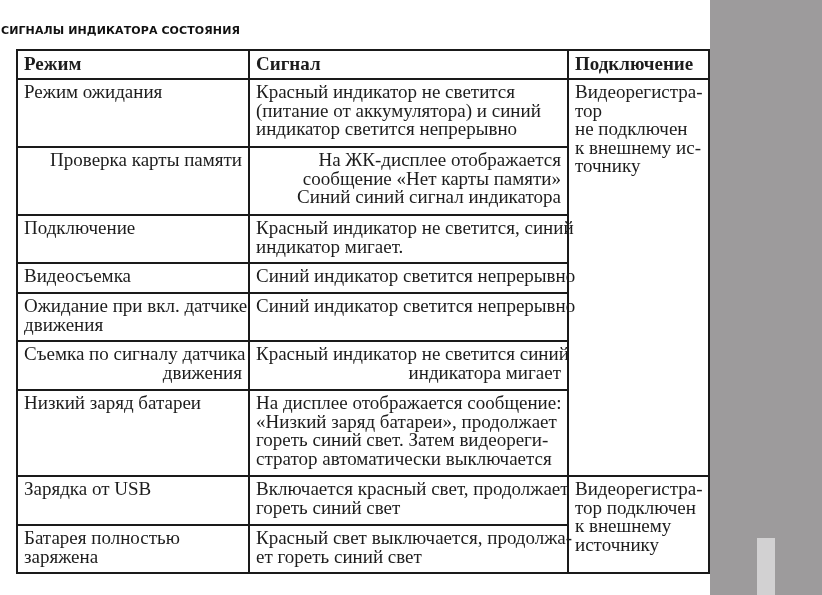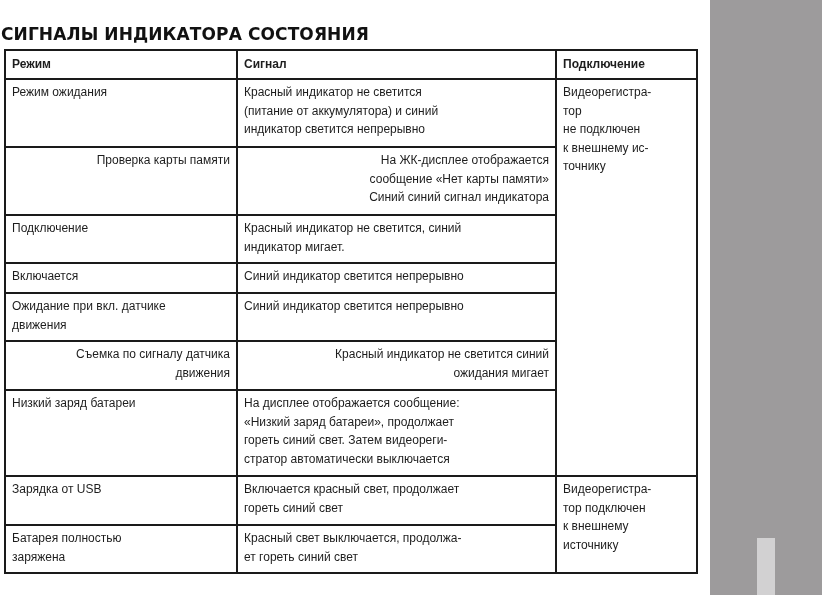--- a/index.html
+++ b/index.html
@@ -21,34 +21,35 @@
       width: 710px;
       height: 595px;
       background: #ffffff;
     }
     .heading {
       position: absolute;
       left: 1px;
       top: 24px;
       font-family: "DejaVu Sans", sans-serif;
       font-weight: bold;
-      font-size: 17px;
+      font-size: 11px;
       letter-spacing: 0.1px;
       color: #111;
       white-space: nowrap;
     }
     table.status {
       position: absolute;
-      left: 4px;
+      left: 16px;
       top: 49px;
       border-collapse: collapse;
       table-layout: fixed;
       width: 692px;
-      font-size: 12px;
+      font-size: 19px;
       line-height: 18.5px;
+      font-family: Liberation Serif, serif;
     }
     table.status th, table.status td {
       border: 2px solid #1a1a1a;
       vertical-align: top;
       padding: 3px 6px 3px 6px;
       text-align: left;
       font-weight: normal;
       color: #1d1d1d;
     }
     table.status th {
@@ -140,21 +141,21 @@
         <td>
           <span class="line">Подключение</span>
         </td>
         <td>
           <span class="line">Красный индикатор не светится, синий</span>
           <span class="line">индикатор мигает.</span>
         </td>
       </tr>
       <tr class="r4">
         <td>
-          <span class="line">Включается</span>
+          <span class="line">Видеосъемка</span>
         </td>
         <td>
           <span class="line">Синий индикатор светится непрерывно</span>
         </td>
       </tr>
       <tr class="r5">
         <td>
           <span class="line">Ожидание при вкл. датчике</span>
           <span class="line">движения</span>
         </td>
@@ -162,21 +163,21 @@
           <span class="line">Синий индикатор светится непрерывно</span>
         </td>
       </tr>
       <tr class="r6">
         <td>
           <span class="line">Съемка по сигналу датчика</span>
           <span class="line">движения</span>
         </td>
         <td>
           <span class="line">Красный индикатор не светится синий</span>
-          <span class="line">ожидания мигает</span>
+          <span class="line">индикатора мигает</span>
         </td>
       </tr>
       <tr class="r7">
         <td>
           <span class="line">Низкий заряд батареи</span>
         </td>
         <td>
           <span class="line">На дисплее отображается сообщение:</span>
           <span class="line">«Низкий заряд батареи», продолжает</span>
           <span class="line">гореть синий свет.  Затем видеореги-</span>

